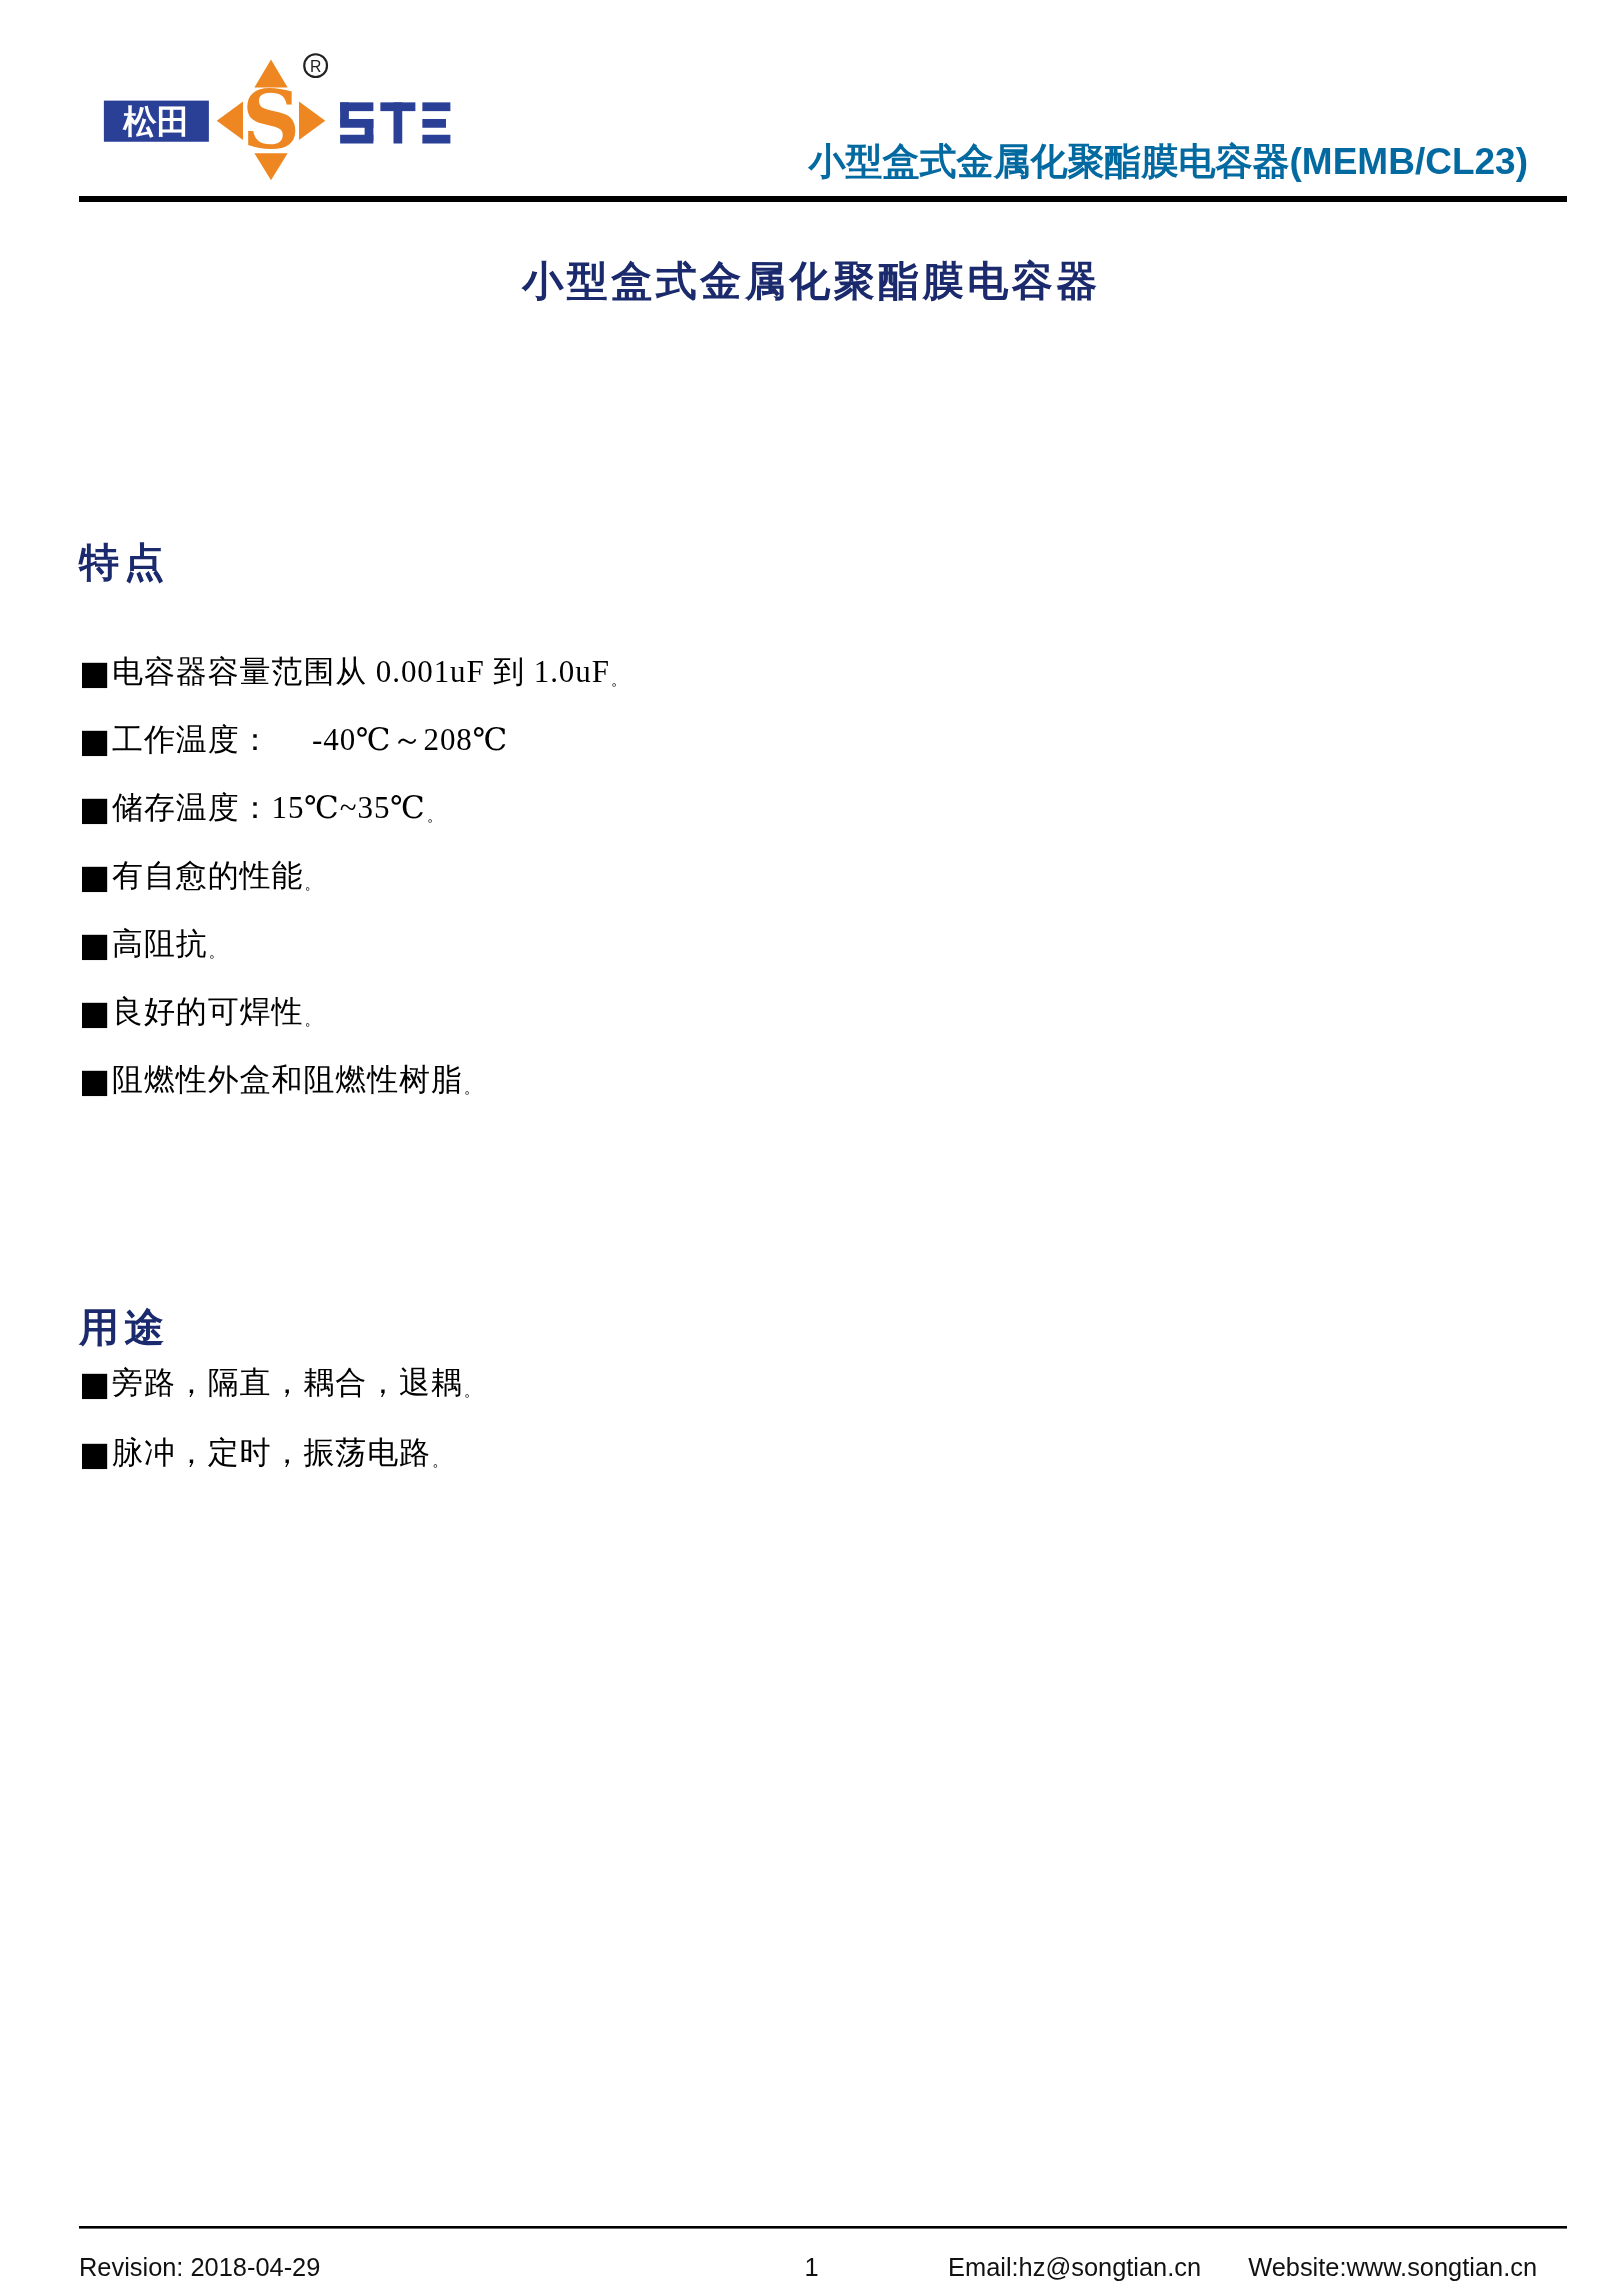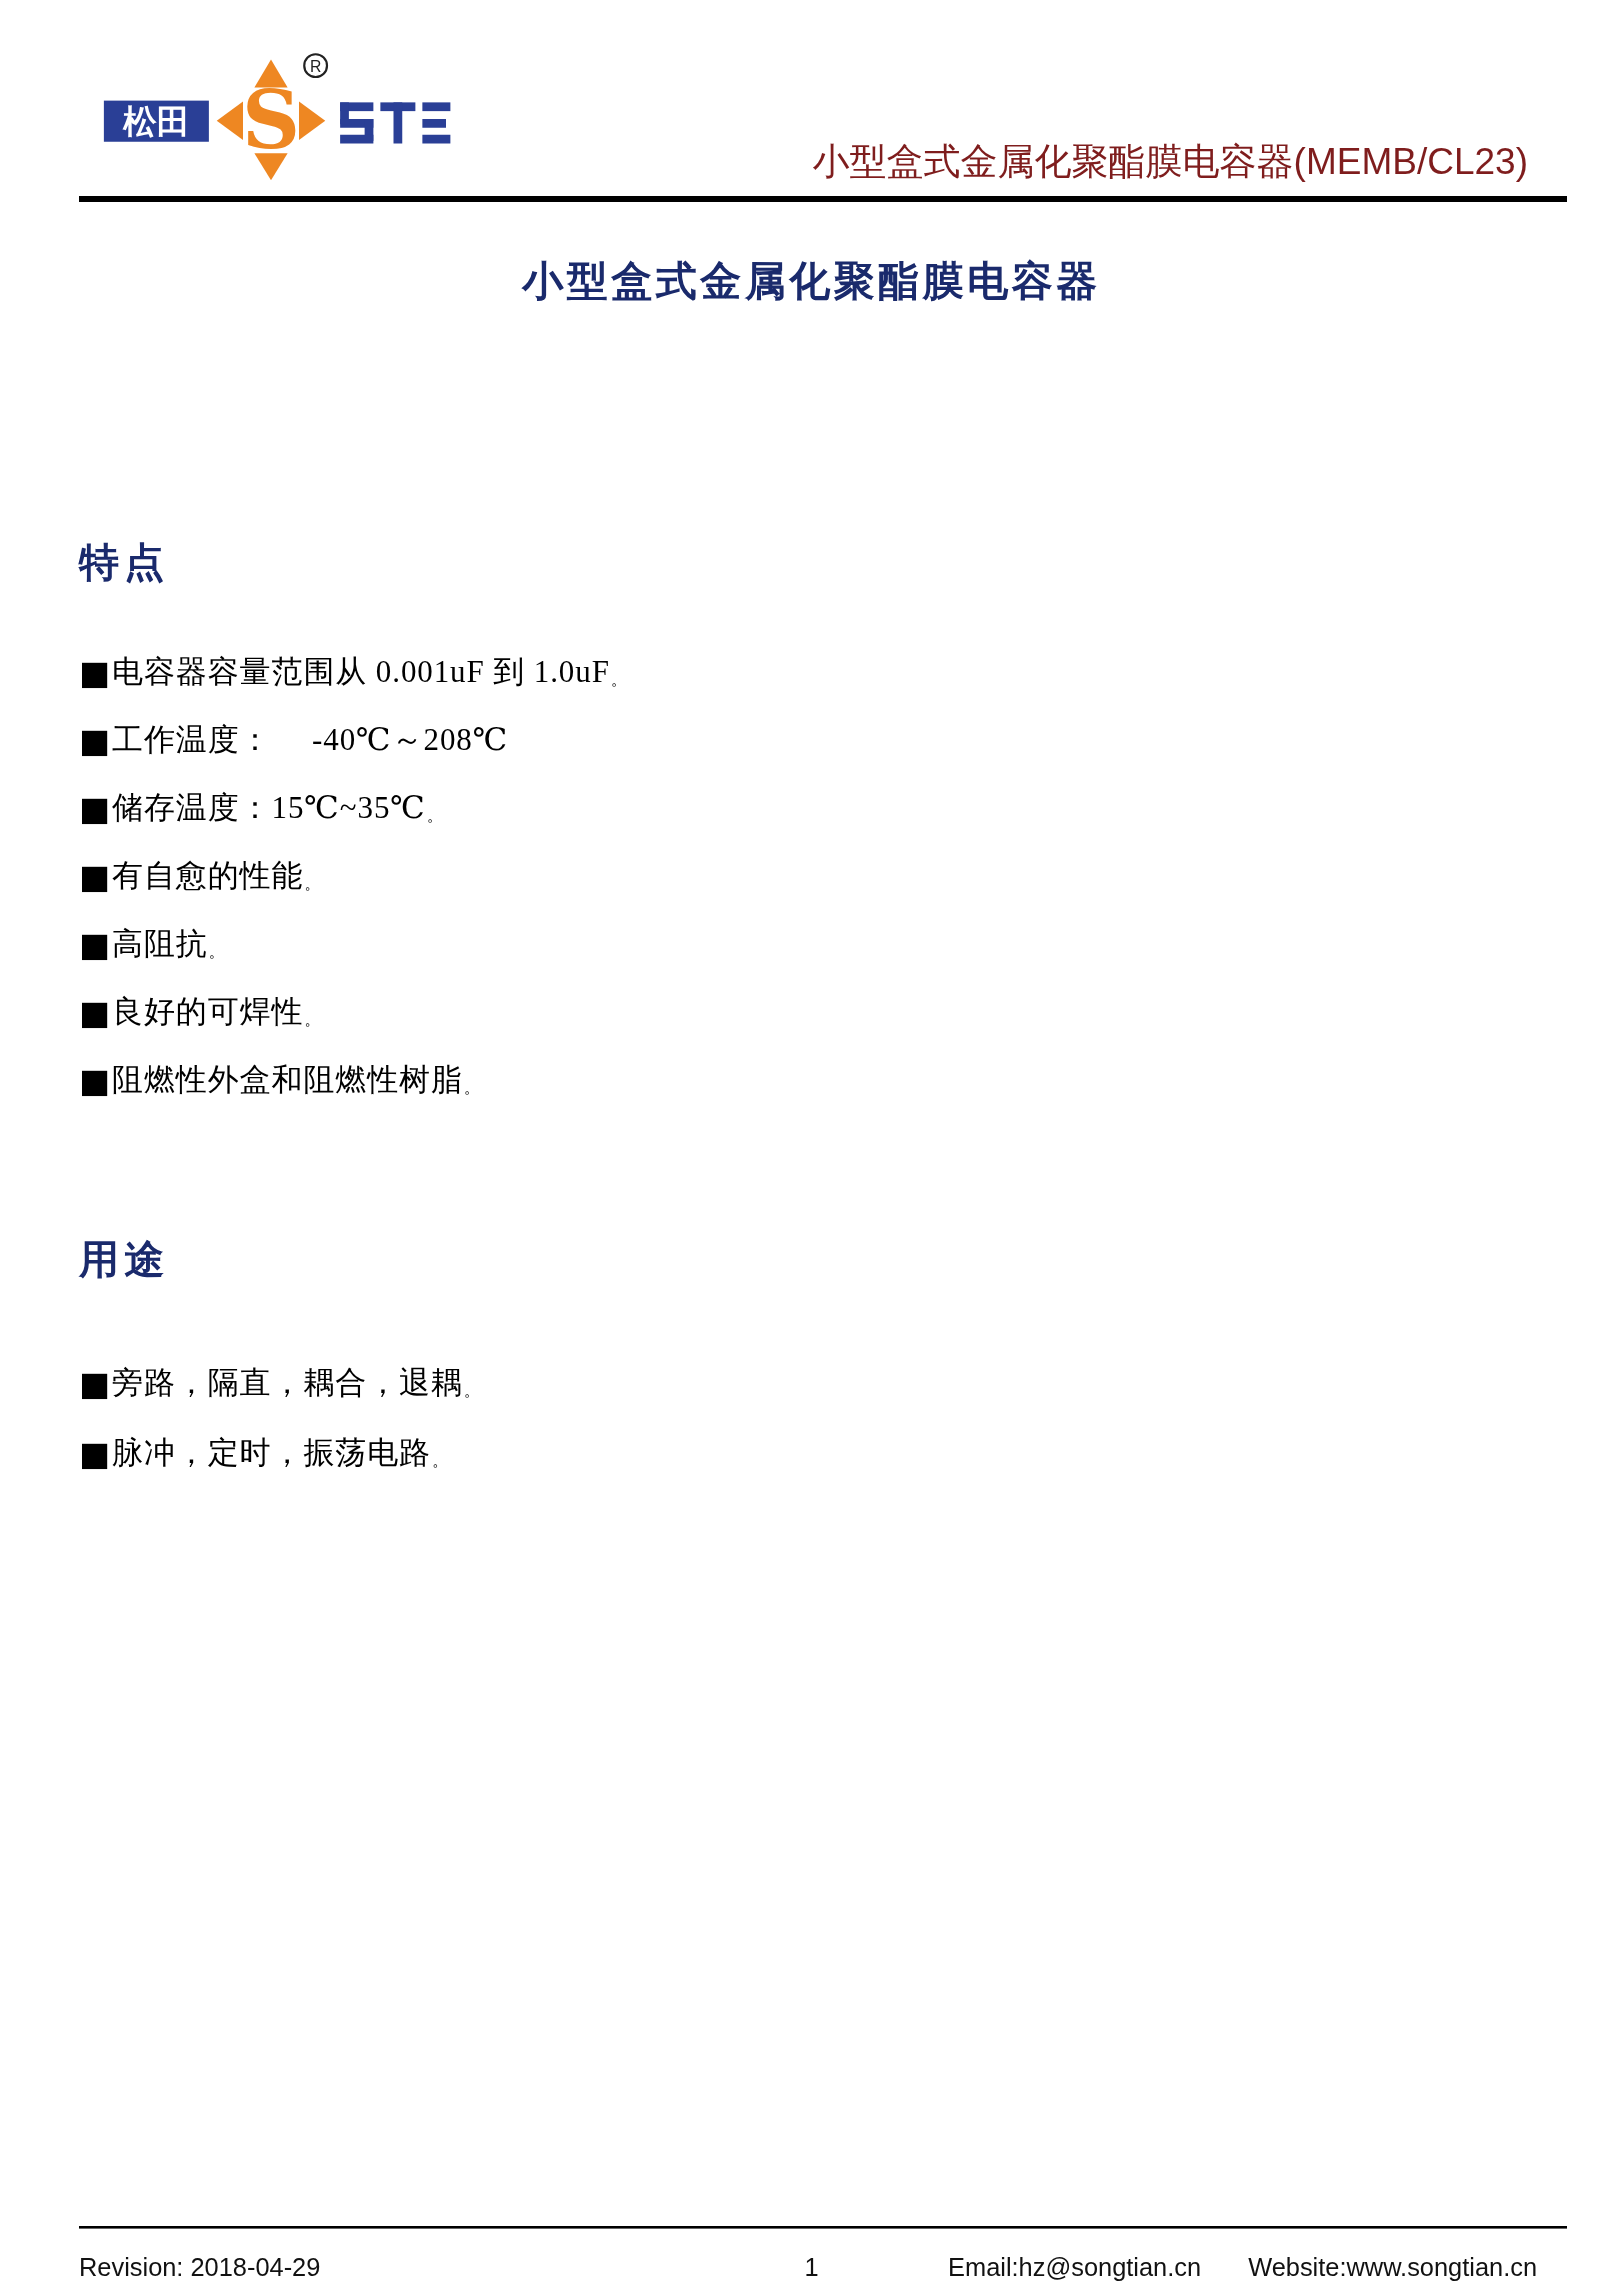--- a/index.html
+++ b/index.html
@@ -22,22 +22,22 @@
     top: 49px;
     width: 359px;
     height: 133px;
   }
   .header-title {
     position: absolute;
     top: 137px;
     right: 95px;
     font-family: "Liberation Sans", "DejaVu Sans", sans-serif;
     font-size: 37px;
-    font-weight: normal;
-    color: #7f1d1d;
+    font-weight: bold;
+    color: #0369a1;
     letter-spacing: 0px;
     white-space: nowrap;
   }
   .header-rule {
     position: absolute;
     left: 79px;
     top: 196px;
     width: 1488px;
     height: 6.1px;
     background: #000;
@@ -71,21 +71,21 @@
   .section-heading {
     position: absolute;
     left: 79px;
     font-family: "Liberation Sans", "DejaVu Sans", sans-serif;
     font-size: 40px;
     font-weight: bold;
     color: #1a2a6c;
     letter-spacing: 5.3px;
   }
   #features-heading { top: 535px; }
-  #uses-heading     { top: 1232px; }
+  #uses-heading     { top: 1300px; }
 
   .items {
     position: absolute;
     left: 79px;
     width: 1367px;
   }
   #features-items { top: 638px; }
   #uses-items     { top: 1348px; }
 
   .item-row {

